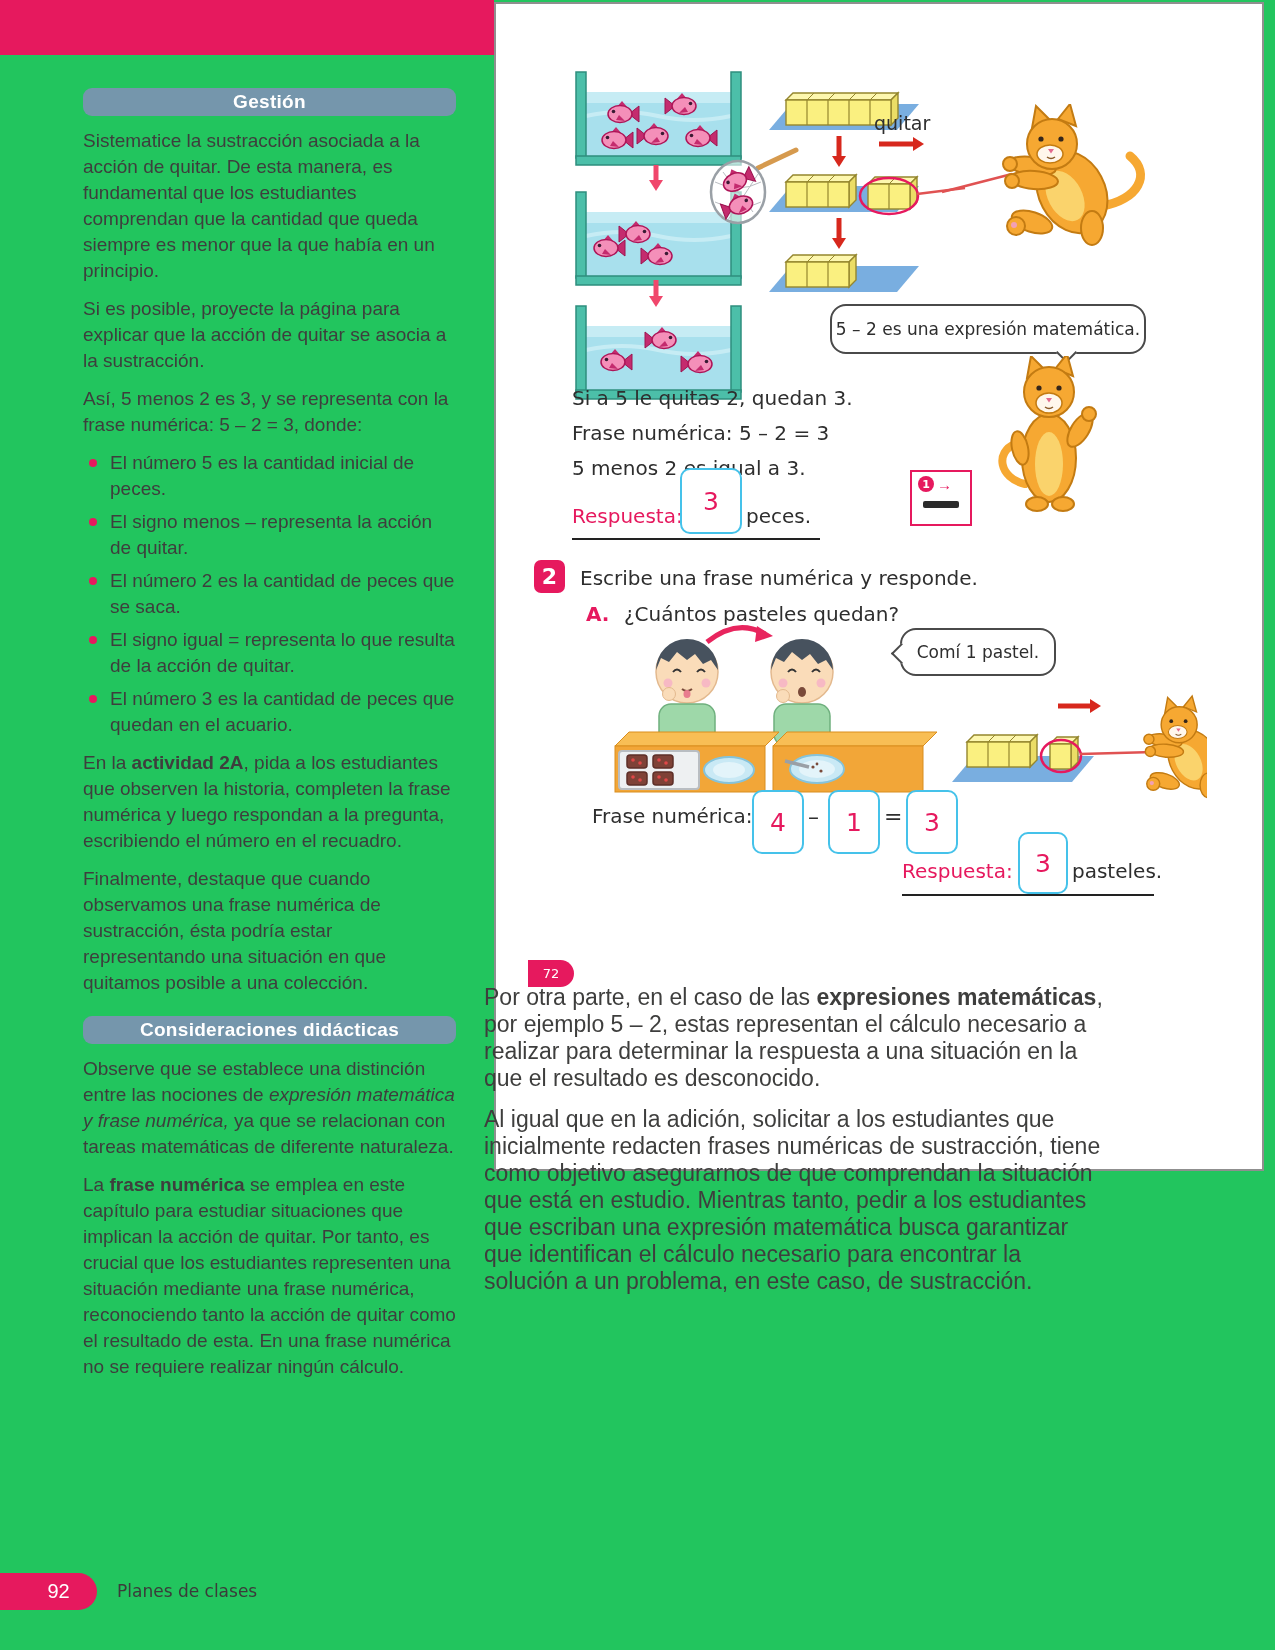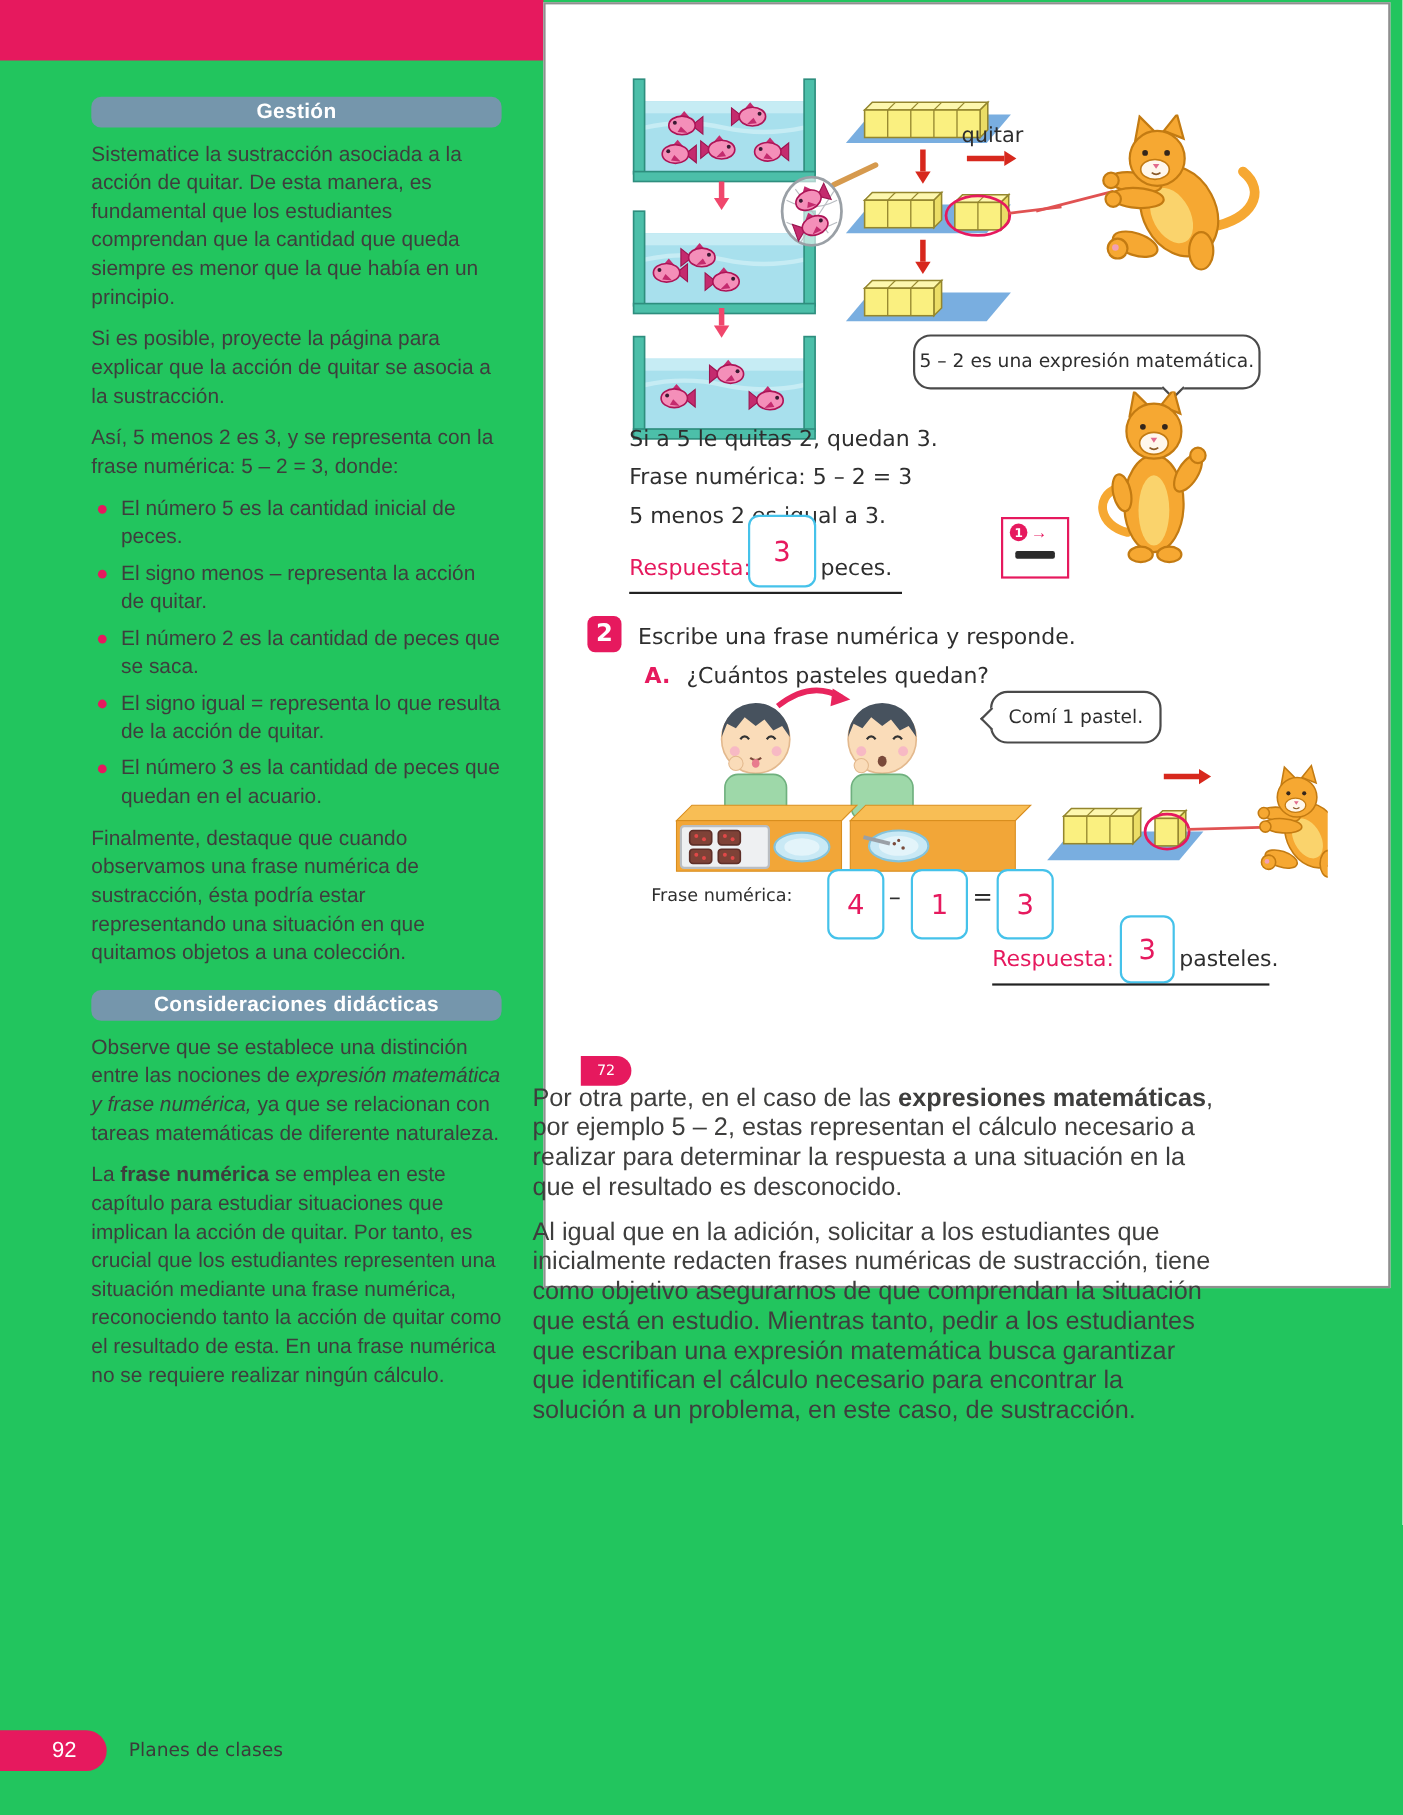--- a/index.html
+++ b/index.html
@@ -125,21 +125,22 @@
     <p><span>Sistematice la sustracción asociada a la acción de quitar. De esta manera, es fundamental que los estudiantes comprendan que la cantidad que queda siempre es menor que la que había en un principio.</span></p>
     <p><span>Si es posible, proyecte la página para explicar que la acción de quitar se asocia a la sustracción.</span></p>
     <p><span>Así, 5 menos 2 es 3, y se representa con la frase numérica: 5 – 2 = 3, donde:</span></p>
     <ul>
       <li>El número 5 es la cantidad inicial de peces.</li>
       <li>El signo menos – representa la acción de quitar.</li>
       <li>El número 2 es la cantidad de peces que se saca.</li>
       <li>El signo igual = representa lo que resulta de la acción de quitar.</li>
       <li>El número 3 es la cantidad de peces que quedan en el acuario.</li>
     </ul>
-    <p><span>Finalmente, destaque que cuando observamos una frase numérica de sustracción, ésta podría estar representando una situación en que quitamos objetos a una colección.</span></p>
+    <p><span>En la </span><span class="b">actividad 2A</span><span>,  pida a los estudiantes que observen la historia, completen la frase numérica y luego respondan a la pregunta, escribiendo el número en el recuadro.</span></p>
+    <p><span>Finalmente, destaque que cuando observamos una frase numérica de sustracción, ésta podría estar representando una situación en que quitamos posible a una colección.</span></p>
     <div class="headbox second">Consideraciones didácticas</div>
     <p><span>Observe que se establece una distinción entre las nociones de </span><span class="i">expresión matemática y frase numérica,</span><span> ya que se relacionan con tareas matemáticas de diferente naturaleza.</span></p>
     <p><span>La </span><span class="b">frase numérica</span><span> se emplea en este capítulo para estudiar situaciones que implican la acción de quitar. Por tanto, es crucial que los estudiantes representen una situación mediante una frase numérica, reconociendo tanto la acción de quitar como el resultado de esta. En una frase numérica no se requiere realizar ningún cálculo.</span></p>
   </div>
 
   <div class="studentpage">
 
     <svg id="tanks-svg" class="abs" style="left:72px;top:58px" width="232" height="348" viewBox="0 0 232 348">
         <rect x="18" y="30" width="145" height="64" fill="#A8E0ED"></rect>
         <rect x="18" y="30" width="145" height="11" fill="#C6ECF4"></rect>
@@ -338,21 +339,21 @@
         <polygon points="118,50 125,43 146,43 139,50" fill="#FDF7AE" stroke="#94862E" stroke-width="1.4"></polygon>
         <polygon points="139,50 146,43 146,68 139,75" fill="#EBDD66" stroke="#94862E" stroke-width="1.4"></polygon>
         <rect x="118" y="50" width="21" height="25" fill="#FAF080" stroke="#94862E" stroke-width="1.4"></rect>
         <ellipse cx="129" cy="62" rx="20" ry="16" fill="none" stroke="#E6195E" stroke-width="2.5"></ellipse>
         <line x1="126" y1="12" x2="158" y2="12" stroke="#D7281D" stroke-width="5"></line>
         <polygon points="158,5 158,19 169,12" fill="#D7281D"></polygon>
         <line x1="148" y1="60" x2="222" y2="58" stroke="#E05252" stroke-width="2.5"></line>
         <use href="#catpull" xlink:href="#catpull" transform="translate(155,2) scale(0.72)"></use>
       </svg>
 
-    <div class="abs hand" style="left:96px;top:800px;font-size:16px">Frase numérica:</div>
+    <div class="abs hand" style="left:96px;top:800px;font-size:20px">Frase numérica:</div>
     <div class="ansbox" style="left:256px;top:786px;width:48px;height:60px">4</div>
     <div class="abs hand" style="left:312px;top:800px;font-size:22px">–</div>
     <div class="ansbox" style="left:332px;top:786px;width:48px;height:60px">1</div>
     <div class="abs hand" style="left:388px;top:800px;font-size:22px">=</div>
     <div class="ansbox" style="left:410px;top:786px;width:48px;height:60px">3</div>
 
     <div class="abs hand pink" style="left:406px;top:855px;font-size:20px">Respuesta:</div>
     <div class="ansbox" style="left:522px;top:828px;width:46px;height:58px">3</div>
     <div class="abs hand" style="left:576px;top:855px;font-size:20px">pasteles.</div>
     <div class="uline" style="left:406px;top:890px;width:252px"></div>

